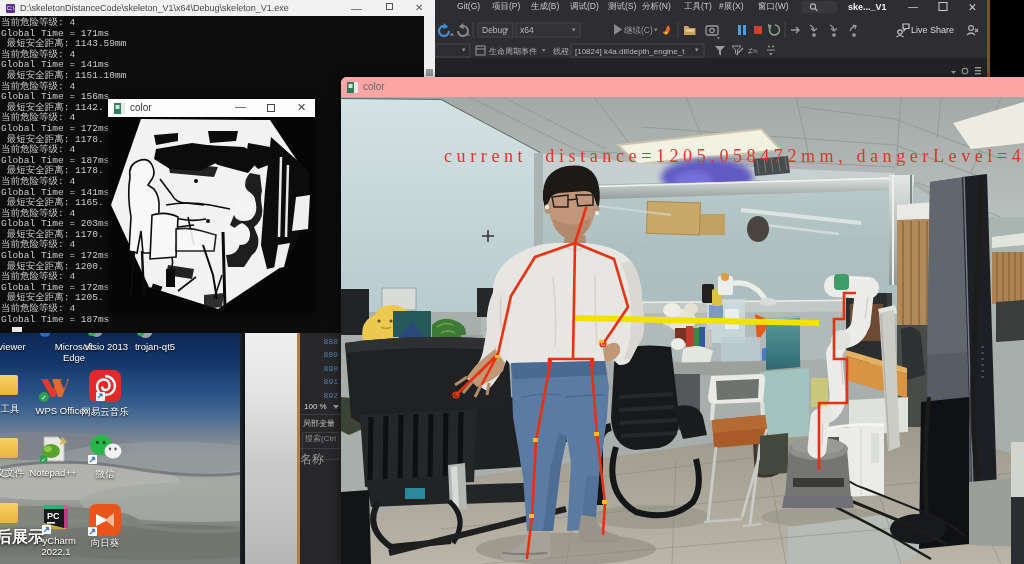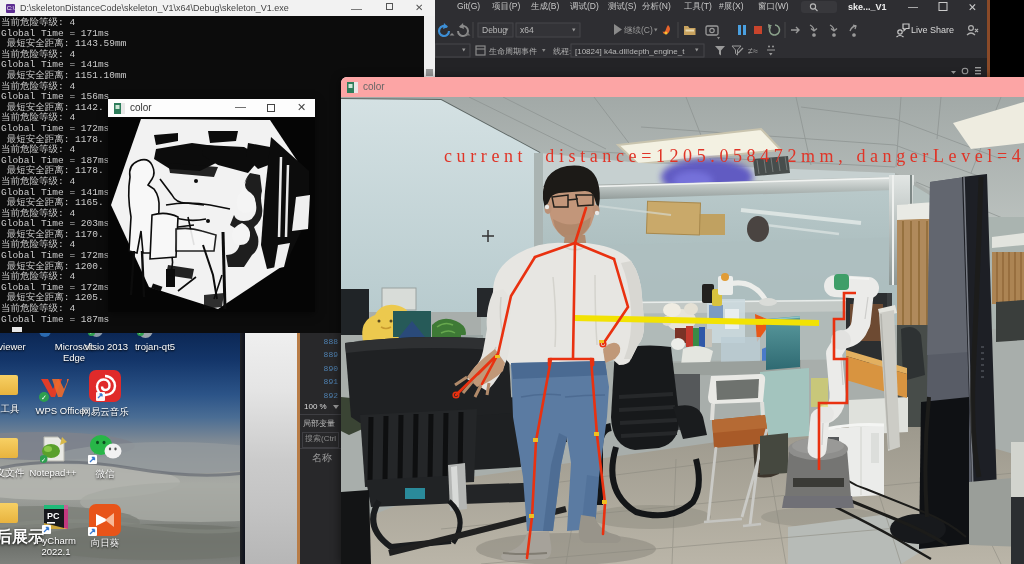--- a/index.html
+++ b/index.html
@@ -221,22 +221,22 @@
   <div id="vsLeft" class="abs">
     <div class="abs" style="left:0;top:0;width:5px;height:231px;background:linear-gradient(90deg,rgba(5,10,25,0.15),rgba(5,10,25,0.75));"></div>
     <div class="abs" style="left:5px;top:0;width:52px;height:231px;background:linear-gradient(180deg,#efefef 0%,#e4e4e4 25%,#cbcbcb 55%,#c3c3c3 75%,#b6b6b6 100%);"></div>
     <div class="abs" style="left:57px;top:0;width:3px;height:231px;background:#b87c46;"></div>
     <div class="abs" style="left:60px;top:0;width:41px;height:231px;background:#28282a;">
       <div class="abs" style="right:3px;top:2px;width:30px;text-align:right;color:#4e80b0;font-size:8px;font-family:'Liberation Mono',monospace;line-height:13.4px;">888<br>889<br>890<br>891<br>892</div>
       <div class="abs" style="left:4px;top:69px;color:#dedede;font-size:8px;">100 %</div>
       <div class="abs" style="left:33px;top:72px;width:0;height:0;border-left:3px solid transparent;border-right:3px solid transparent;border-top:4px solid #999;"></div>
       <div class="abs" style="left:0px;top:81px;width:41px;height:1px;background:#3e3e42;"></div>
       <div class="abs" style="left:3px;top:85px;color:#b8b8b8;font-size:8px;">局部变量</div>
-      <div class="abs" style="left:2px;top:99px;width:37px;height:16px;border:1px solid #3e3e42;color:#8a8a8a;font-size:8px;line-height:11px;padding-left:2px;">搜索(Ctrl</div>
-      <div class="abs" style="left:12px;top:118px;color:#9a9a9a;font-size:10px;font-family:Liberation Serif, serif;">名称</div>
+      <div class="abs" style="left:2px;top:99px;width:37px;height:28px;border:1px solid #3e3e42;color:#8a8a8a;font-size:8px;line-height:11px;padding-left:2px;">搜索(Ctrl</div>
+      <div class="abs" style="left:0;top:118px;color:#9a9a9a;font-size:12px;font-family:Liberation Serif, serif;">名称</div>
       <div class="abs" style="left:0px;top:115px;width:41px;height:1px;background:#3e3e42;"></div>
     </div>
   </div>
   <div id="con" class="abs">
     <div id="conBody">当前危险等级: 4
 Global Time = 171ms
  最短安全距离: 1143.59mm
 当前危险等级: 4
 Global Time = 141ms
  最短安全距离: 1151.10mm

